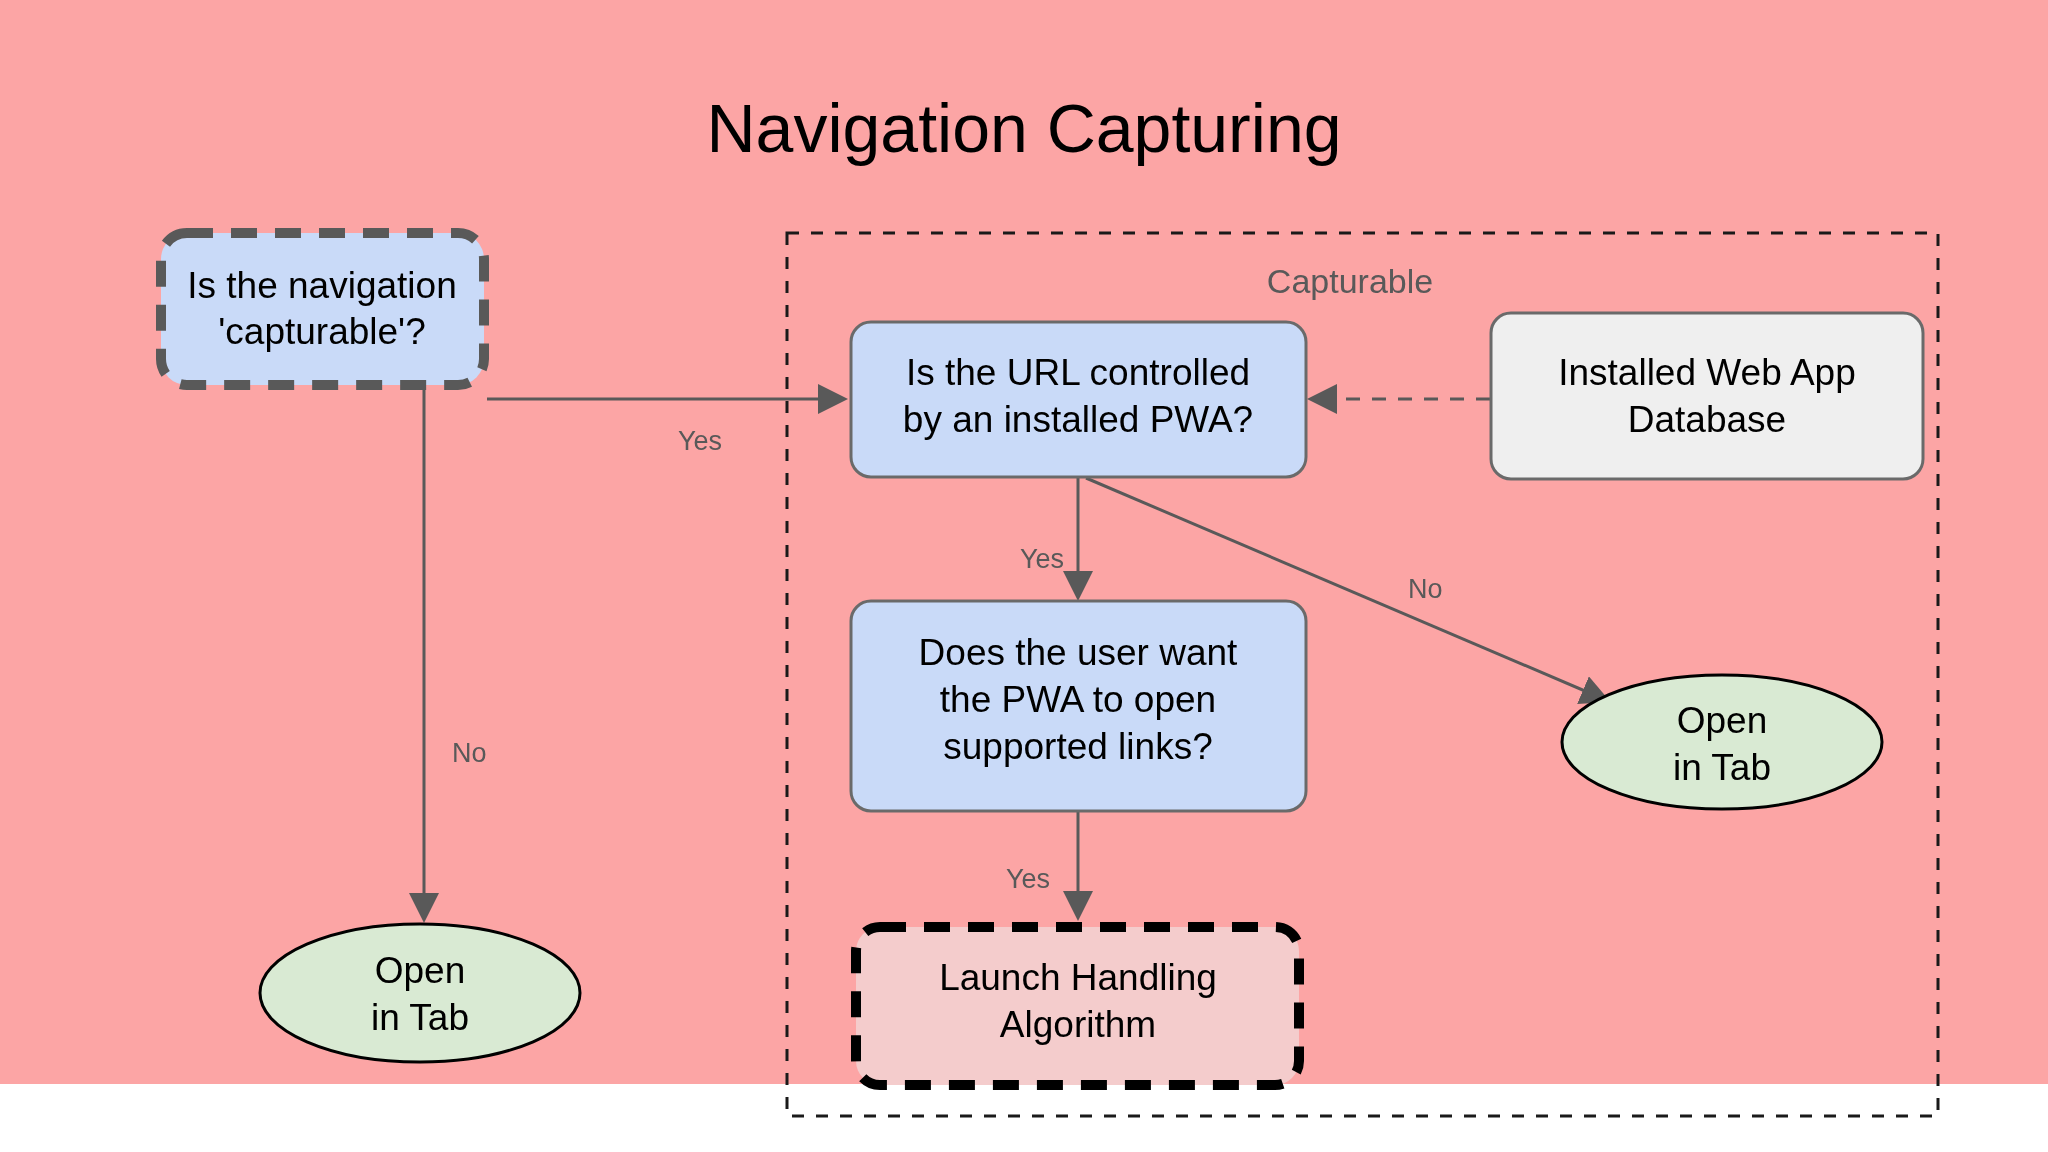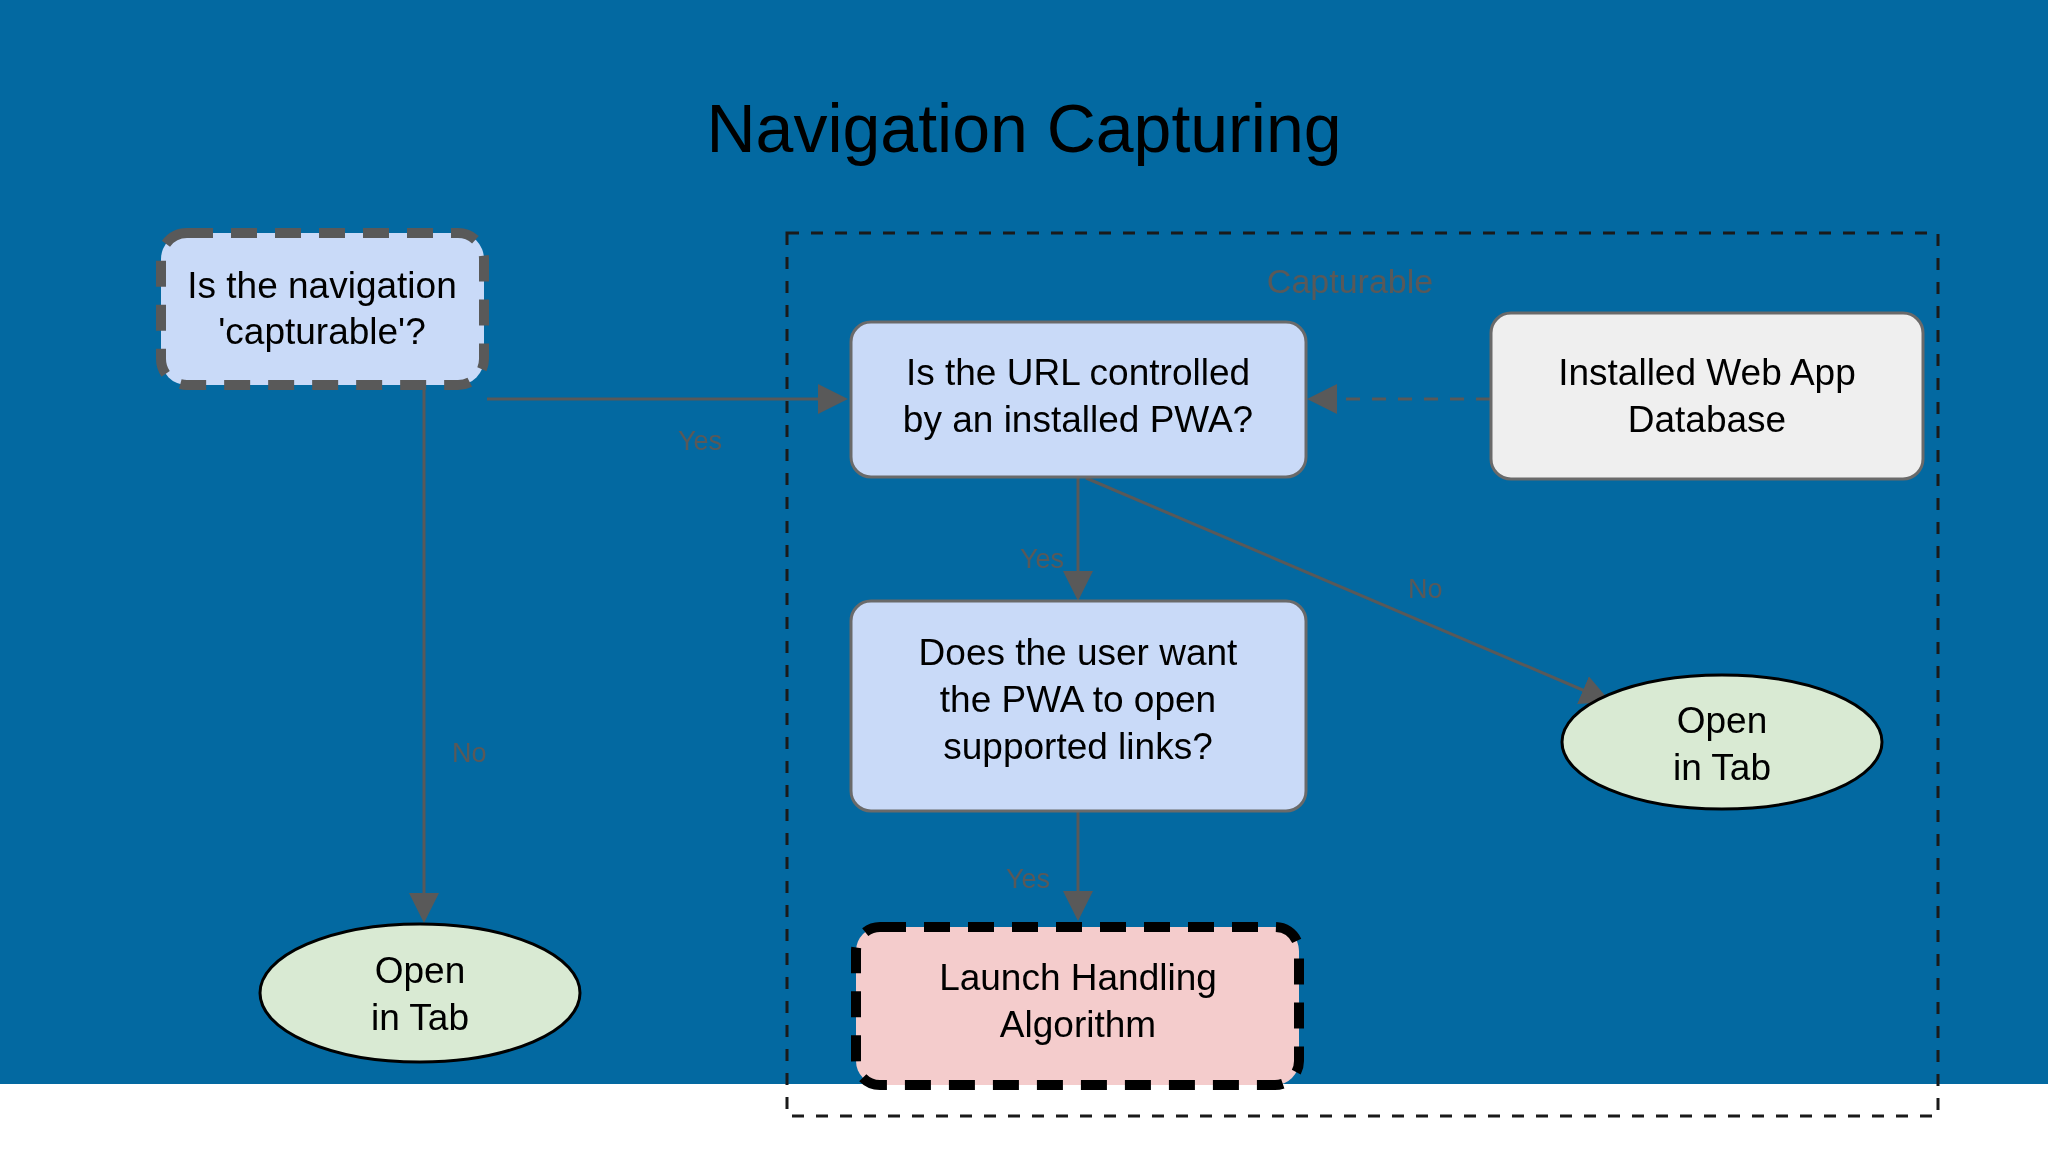--- a/index.html
+++ b/index.html
@@ -10,21 +10,21 @@
   body {
     width: 2048px;
     height: 1152px;
     font-family: "Liberation Sans", sans-serif;
     overflow: hidden;
   }
   #diagram-root {
     position: relative;
     width: 2048px;
     height: 1084px;
-    background: #0369a1;
+    background: #fca5a5;
   }
   svg.canvas {
     position: absolute;
     top: 0;
     left: 0;
     width: 2048px;
     height: 1152px;
     display: block;
   }
   text {

